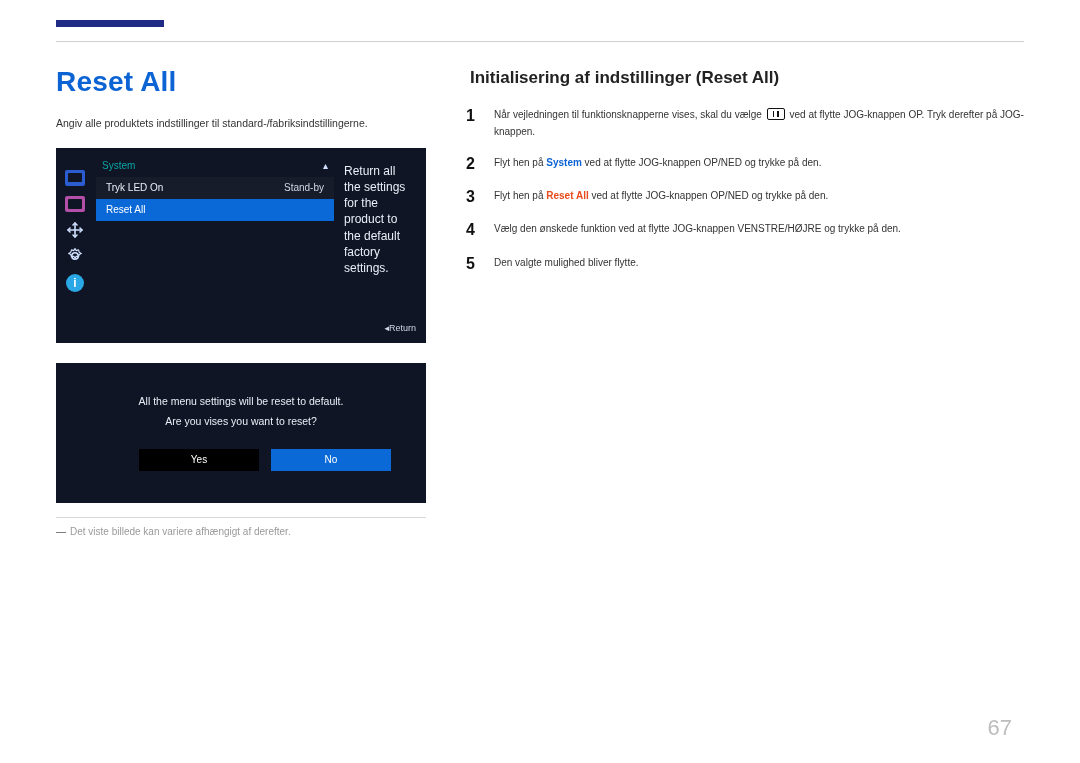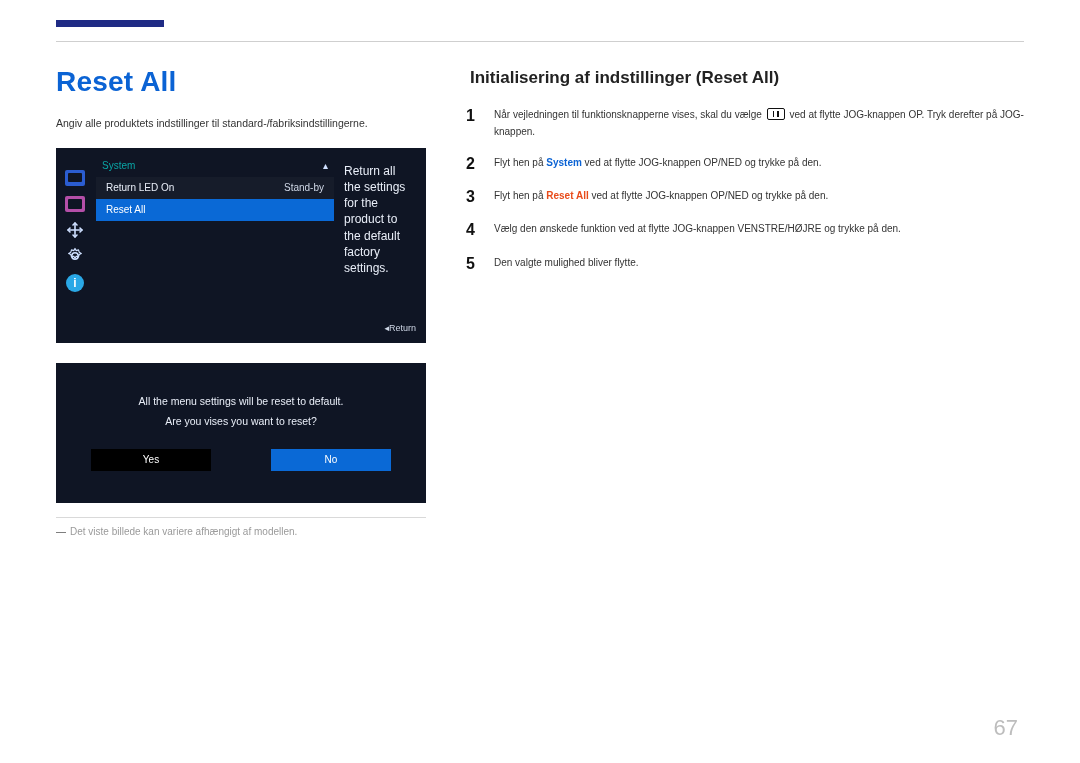--- a/index.html
+++ b/index.html
@@ -99,21 +99,21 @@
   .osd2{
     background:var(--osd-bg);width:370px;height:140px;
     position:relative;overflow:hidden;
     display:flex;align-items:center;justify-content:center;margin-top:20px;
   }
   .osd2 .inner{
     width:300px;text-align:center;color:#e9eef8;font-size:10.5px;
   }
   .osd2 .msg1{margin-bottom:8px}
   .osd2 .msg2{margin-bottom:22px}
-  .osd2 .btns{display:flex;gap:0;justify-content:space-between}
+  .osd2 .btns{display:flex;gap:12px;justify-content:flex-end}
   .osd2 .btn{
     width:120px;height:22px;display:flex;align-items:center;justify-content:center;
     font-size:10px;color:#fff;background:#000;
   }
   .osd2 .btn.sel{background:var(--osd-selected)}
   .footrule{height:1px;background:#d9d9d9;margin:14px 0 8px 0;width:370px}
   .footnote{font-size:10px;color:var(--faint)}
   .footnote .dash{color:#555;margin-right:4px}
   
   h2.subtitle{
@@ -126,21 +126,21 @@
   .jog-icon{
     display:inline-block;vertical-align:-2px;margin:0 2px;
     width:18px;height:12px;border:1.6px solid #111;border-radius:2px;position:relative;
   }
   .jog-icon::before,.jog-icon::after{content:"";position:absolute;top:2px;bottom:2px;width:1.6px;background:#111}
   .jog-icon::before{left:5px}
   .jog-icon::after{right:5px}
   .kw-system{color:var(--accent);font-weight:700}
   .kw-reset{color:var(--red);font-weight:700}
   .pagenum{
-    position:absolute;right:62px;bottom:22px;color:#bdbdbd;font-size:22px;font-weight:300;
+    position:absolute;right:68px;bottom:22px;color:#bdbdbd;font-size:22px;font-weight:300;
   }
 </style>
 </head>
 <body>
 
 <div class="page">
   <div class="topmark"></div>
   <div class="toprule"></div>
 
   <div class="columns">
@@ -172,21 +172,21 @@
               <span>i</span>
             </div>
         </div>
 
         <div class="panel">
           <div class="hdr">
             <span>System</span>
             <span class="up">▴</span>
           </div>
           <div class="row plain">
-            <span>Return LED On</span>
+            <span>Tryk LED On</span>
             <span class="val">Stand-by</span>
           </div>
           <div class="row sel">
             <span>Reset All</span>
             <span class="val"></span>
           </div>
         </div>
 
         <div class="hint">Return all the settings for the product to the default factory settings.</div>
         <div class="ret">Return</div>
@@ -198,21 +198,21 @@
           <div class="msg2">Are you vises you want to reset?</div>
           <div class="btns">
             <div class="btn">Yes</div>
             <div class="btn sel">No</div>
           </div>
         </div>
       </div>
 
       <div class="footrule"></div>
       <div class="footnote">
-        <span class="dash">―</span><span>Det viste billede kan variere afhængigt af modellen.</span>
+        <span class="dash">―</span><span>Det viste billede kan variere afhængigt af derefter.</span>
       </div>
     </div>
 
     <div class="col-right">
       <h2 class="subtitle">Initialisering af indstillinger (Reset All)</h2>
       <ol class="steps">
         <li>
           <div class="num">1</div>
           <div class="txt">
             <span>Når vejledningen til funktionsknapperne vises, skal du vælge </span><span class="jog-icon"></span><span> ved at flytte JOG-knappen OP. Tryk derefter på JOG-knappen.</span>

